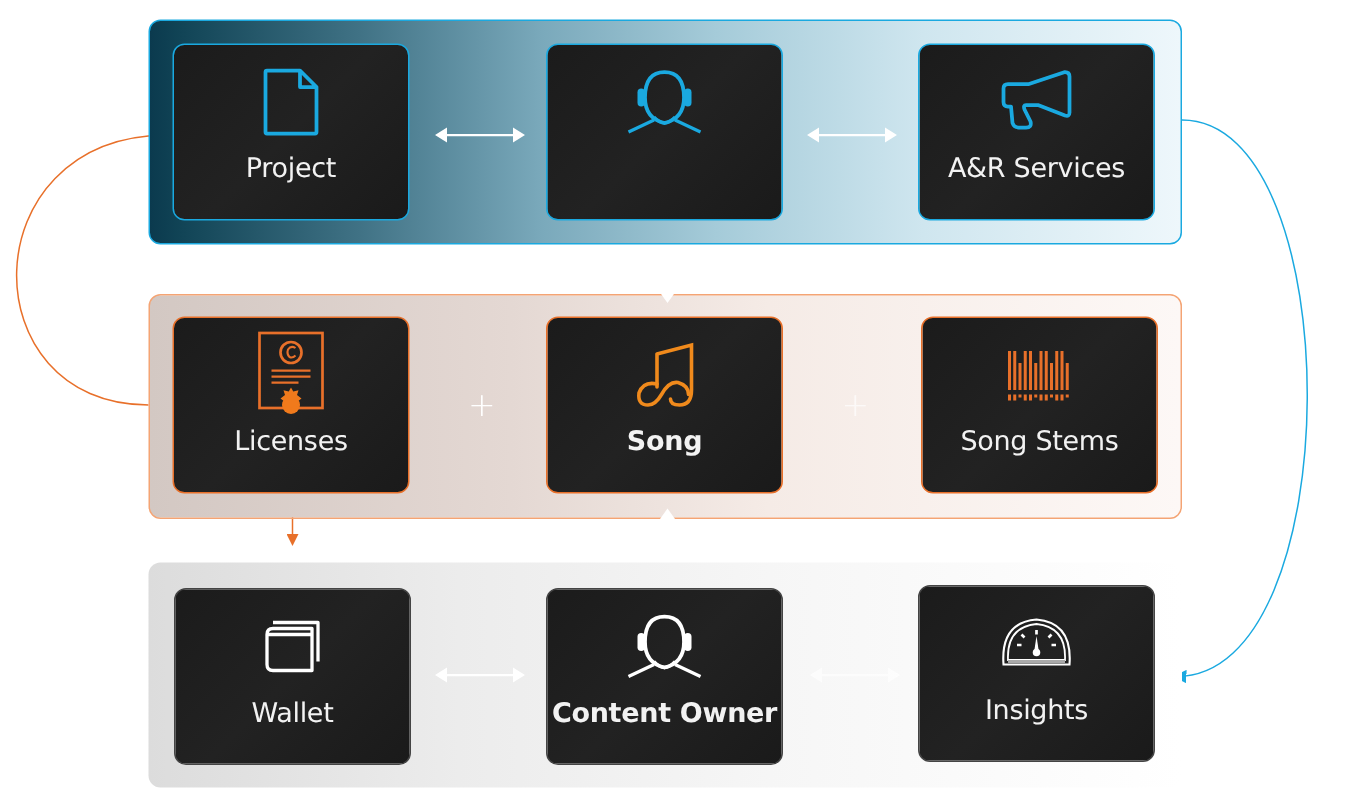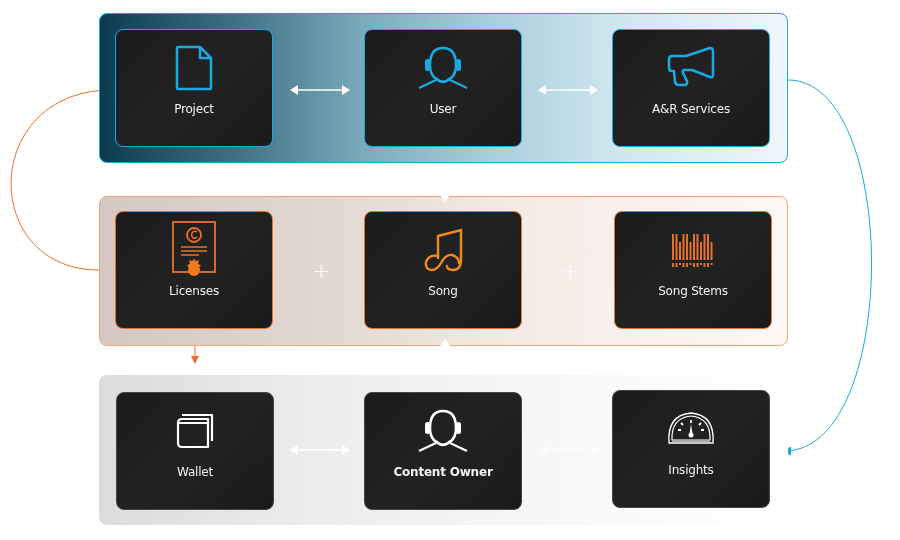--- a/index.html
+++ b/index.html
@@ -10,21 +10,21 @@
   .layer-orange{top:196px;height:150px;border:1.5px solid #f4a474;
     background:linear-gradient(90deg,#d3c8c3 0%,#e4d8d3 35%,#f5ebe6 60%,#fdf8f6 100%);}
   .layer-grey{top:375px;height:150px;border:none;
     background:linear-gradient(90deg,#dcdcdc 0%,#ececec 30%,#f6f6f6 60%,#ffffff 100%);}
   .node{position:absolute;width:158px;height:118px;border-radius:8px;box-sizing:border-box;
     background:linear-gradient(135deg,#1b1b1b 0%,#222 50%,#1a1a1a 100%);}
   .node.blue{border:1.5px solid #1aa9e0;}
   .node.orange{border:1.5px solid #e8702a;}
   .node.grey{border:1px solid #444;}
   .node .icon{position:absolute;left:0;right:0;top:14px;height:48px;display:flex;justify-content:center;align-items:center;}
-  .node .label{position:absolute;left:0;right:0;top:72px;text-align:center;color:#f2f2f2;font-size:12px;font-family:"DejaVu Sans",sans-serif;letter-spacing:-0.2px;}
+  .node .label{position:absolute;left:0;right:0;top:72px;text-align:center;color:#f2f2f2;font-size:18px;font-family:"DejaVu Sans",sans-serif;letter-spacing:-0.2px;}
   .conn{position:absolute;}
   svg{display:block;overflow:visible;}
 </style>
 </head>
 <body>
 
 <svg style="position:absolute;left:0;top:0;" width="900" height="540">
   <defs>
     <marker id="arrOrange" markerWidth="8" markerHeight="8" refX="6" refY="4" orient="auto" markerUnits="userSpaceOnUse">
       <path d="M0,0 L8,4 L0,8 Z" fill="#e8702a"></path>
@@ -49,21 +49,20 @@
 </div>
 <div class="node blue" style="left:364px;top:29px;">
   <div class="icon">
     <svg width="54" height="46" viewBox="0 0 54 46">
         <path d="M14,20 Q14,3 27,3 Q40,3 40,20 Q40,34 27,37 Q14,34 14,20 Z" fill="none" stroke="#1aa9e0" stroke-width="2.5"></path>
         <rect x="9" y="14" width="5" height="12" rx="2.5" fill="#1aa9e0"></rect>
         <rect x="40" y="14" width="5" height="12" rx="2.5" fill="#1aa9e0"></rect>
         <path d="M20,33 Q27,41 34,33 M3,43 L20,35 M51,43 L34,35" fill="none" stroke="#1aa9e0" stroke-width="2.2"></path>
       </svg>
   </div>
-  <div class="label">User</div>
 </div>
 <div class="node blue" style="left:612px;top:29px;padding-left:28px;">
   <div class="icon">
     <svg width="54" height="46" viewBox="0 0 54 46">
         <path d="M5,14 Q5,11 8,11 H22 L46,3 Q49,3 49,6 V30 Q49,33 46,32 L28,25 H20 Q18,25 19,28 L23,36 Q24,40 20,40 H15 Q12,40 11,37 L10,26 H8 Q5,26 5,23 Z" fill="none" stroke="#1aa9e0" stroke-width="2.5" stroke-linejoin="round"></path>
       </svg>
   </div>
   <div class="label">A&amp;R Services</div>
 </div>
 <svg class="conn" style="left:290px;top:84px;" width="60" height="12">
@@ -88,21 +87,21 @@
         <rect x="2" y="2" width="42" height="50" fill="none" stroke="#e8702a" stroke-width="1.8"></rect>
         <circle cx="23" cy="15" r="7" fill="none" stroke="#e8702a" stroke-width="1.8"></circle>
         <path d="M26,12 Q23,10 21,13 Q20,16 22,18 Q24,19 26,17" fill="none" stroke="#e8702a" stroke-width="1.4"></path>
         <path d="M10,27 H36 M10,31 H36 M10,35 H28" stroke="#e8702a" stroke-width="1.5"></path>
         <circle cx="23" cy="50" r="6" fill="#f07a1c"></circle>
         <path d="M23,42 L24.5,45 L28,44 L27,47.5 L30,50 L27,52.5 L28,56 L24.5,55 L23,58 L21.5,55 L18,56 L19,52.5 L16,50 L19,47.5 L18,44 L21.5,45 Z" fill="#f07a1c" transform="translate(0,-4) scale(1,0.92) translate(0,4)"></path>
       </svg>
   </div>
   <div class="label">Licenses</div>
 </div>
-<div class="node orange" style="left:364px;top:211px;">
+<div class="node orange" style="left:364px;top:211px;font-weight:bold;">
   <div class="icon">
     <svg width="44" height="48" viewBox="0 0 44 48">
         <path d="M17,10 L40,4 V34 Q40,44 32,44 Q26,44 26,40 M17,10 V32" fill="none" stroke="#f08a1c" stroke-width="2.4" stroke-linecap="round"></path>
         <path d="M17,30 Q8,28 5,36 Q4,44 11,44 Q16,44 20,37 Q25,28 31,29 Q38,31 38,37" fill="none" stroke="#f08a1c" stroke-width="2.4" stroke-linecap="round"></path>
       </svg>
   </div>
   <div class="label">Song</div>
 </div>
 <div class="node orange" style="left:614px;top:211px;">
   <div class="icon">

